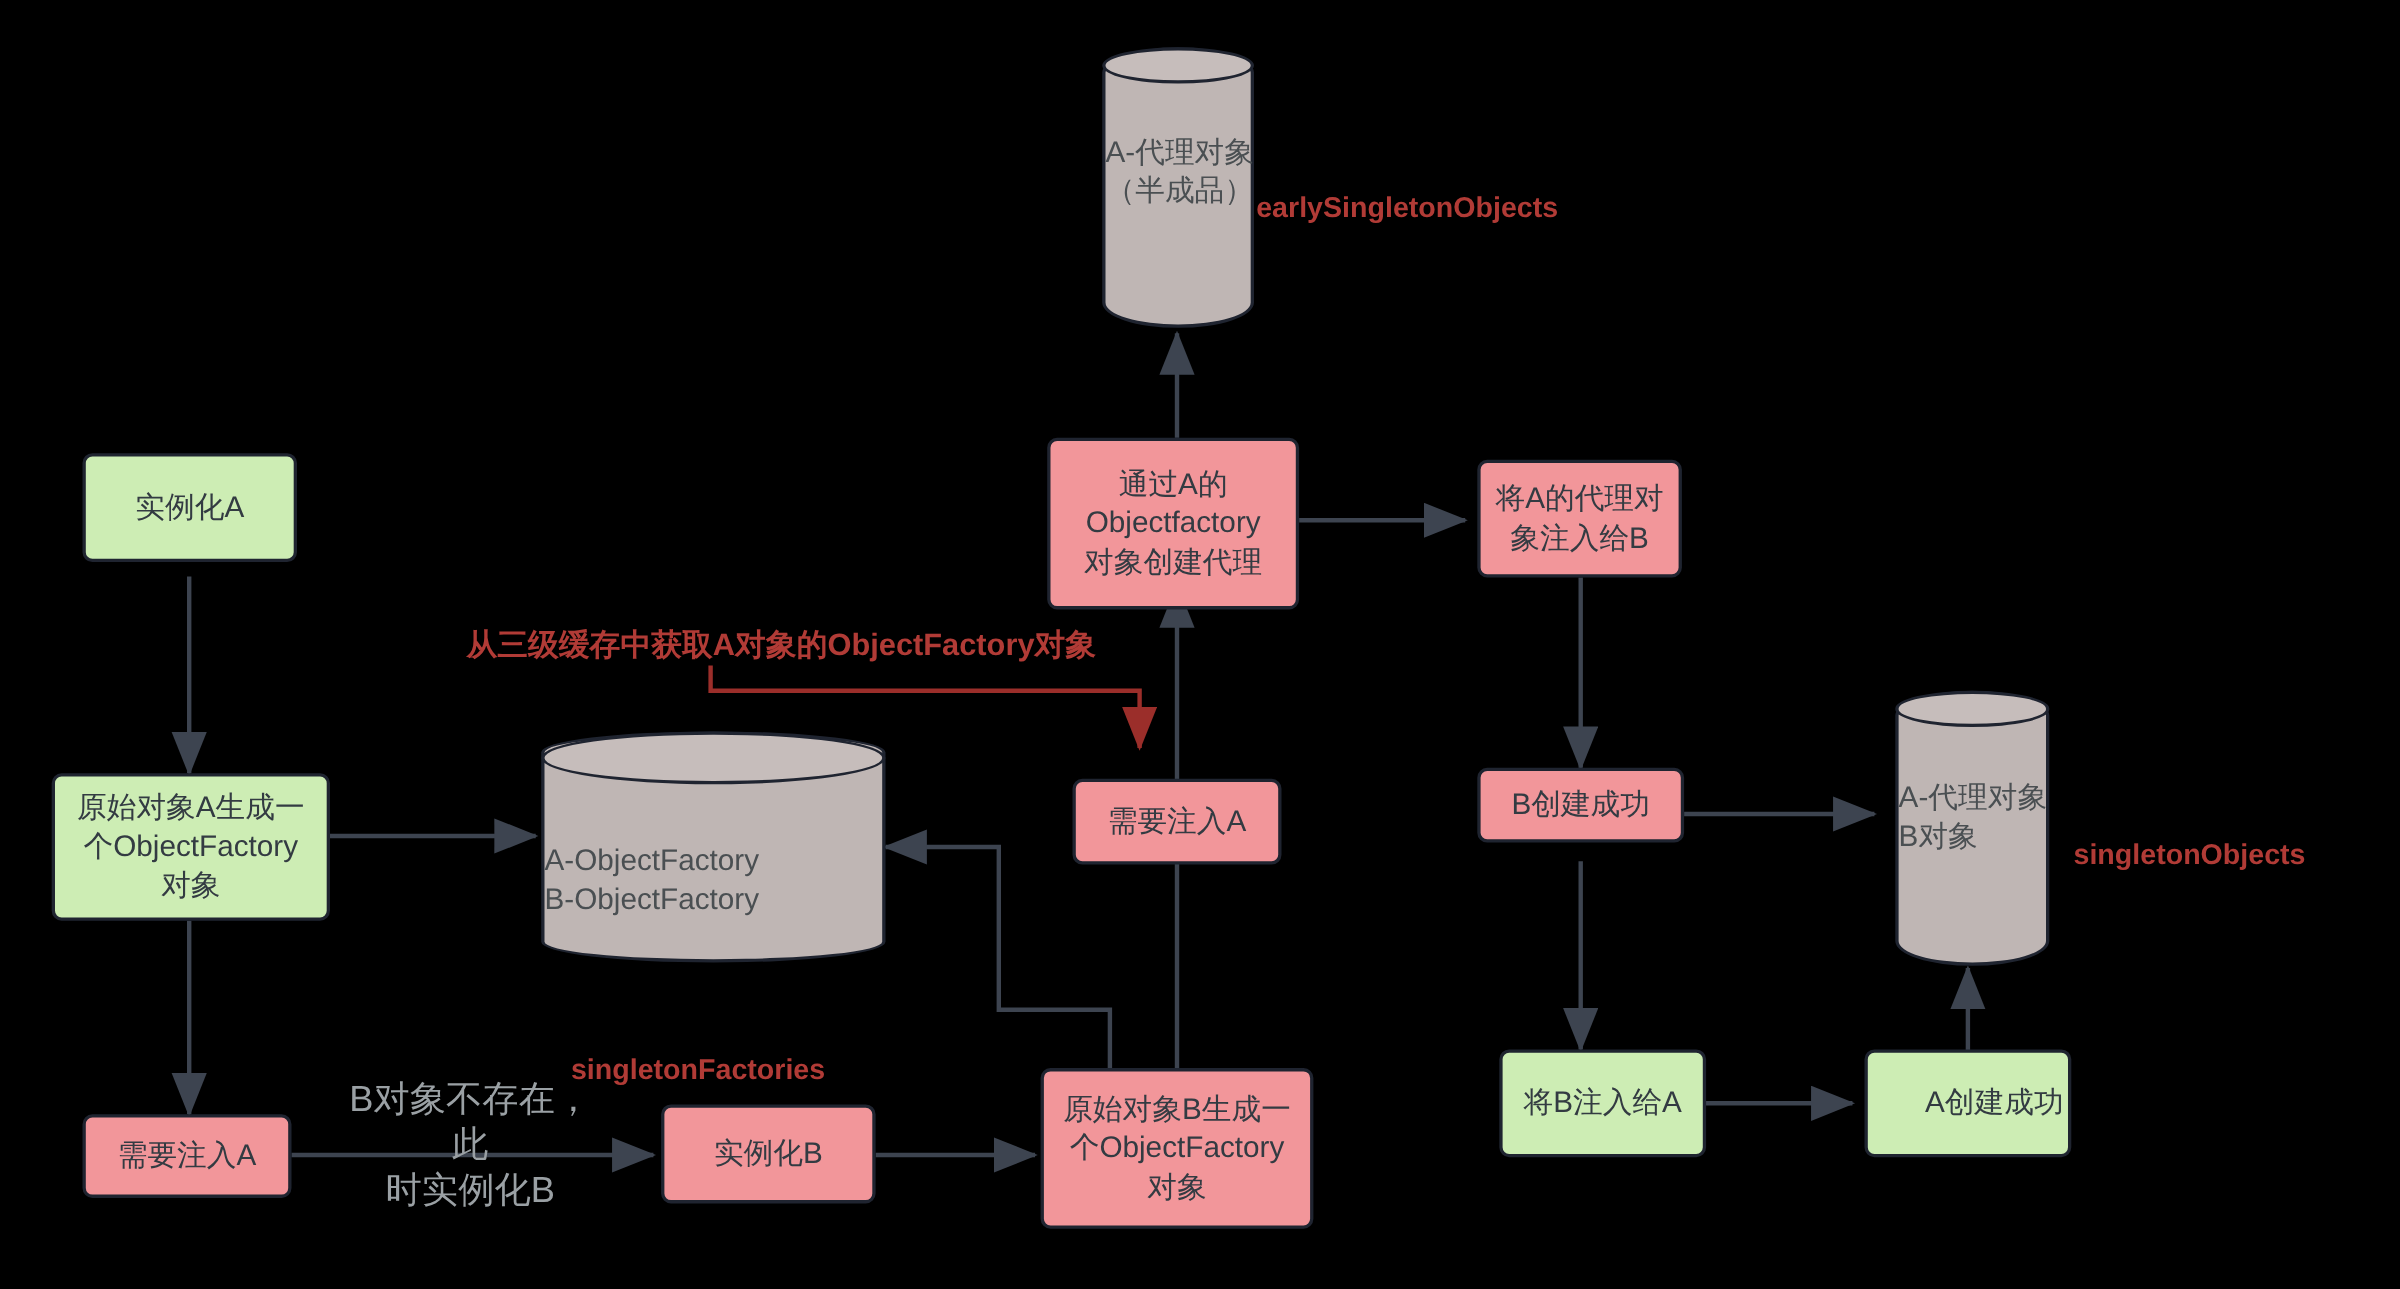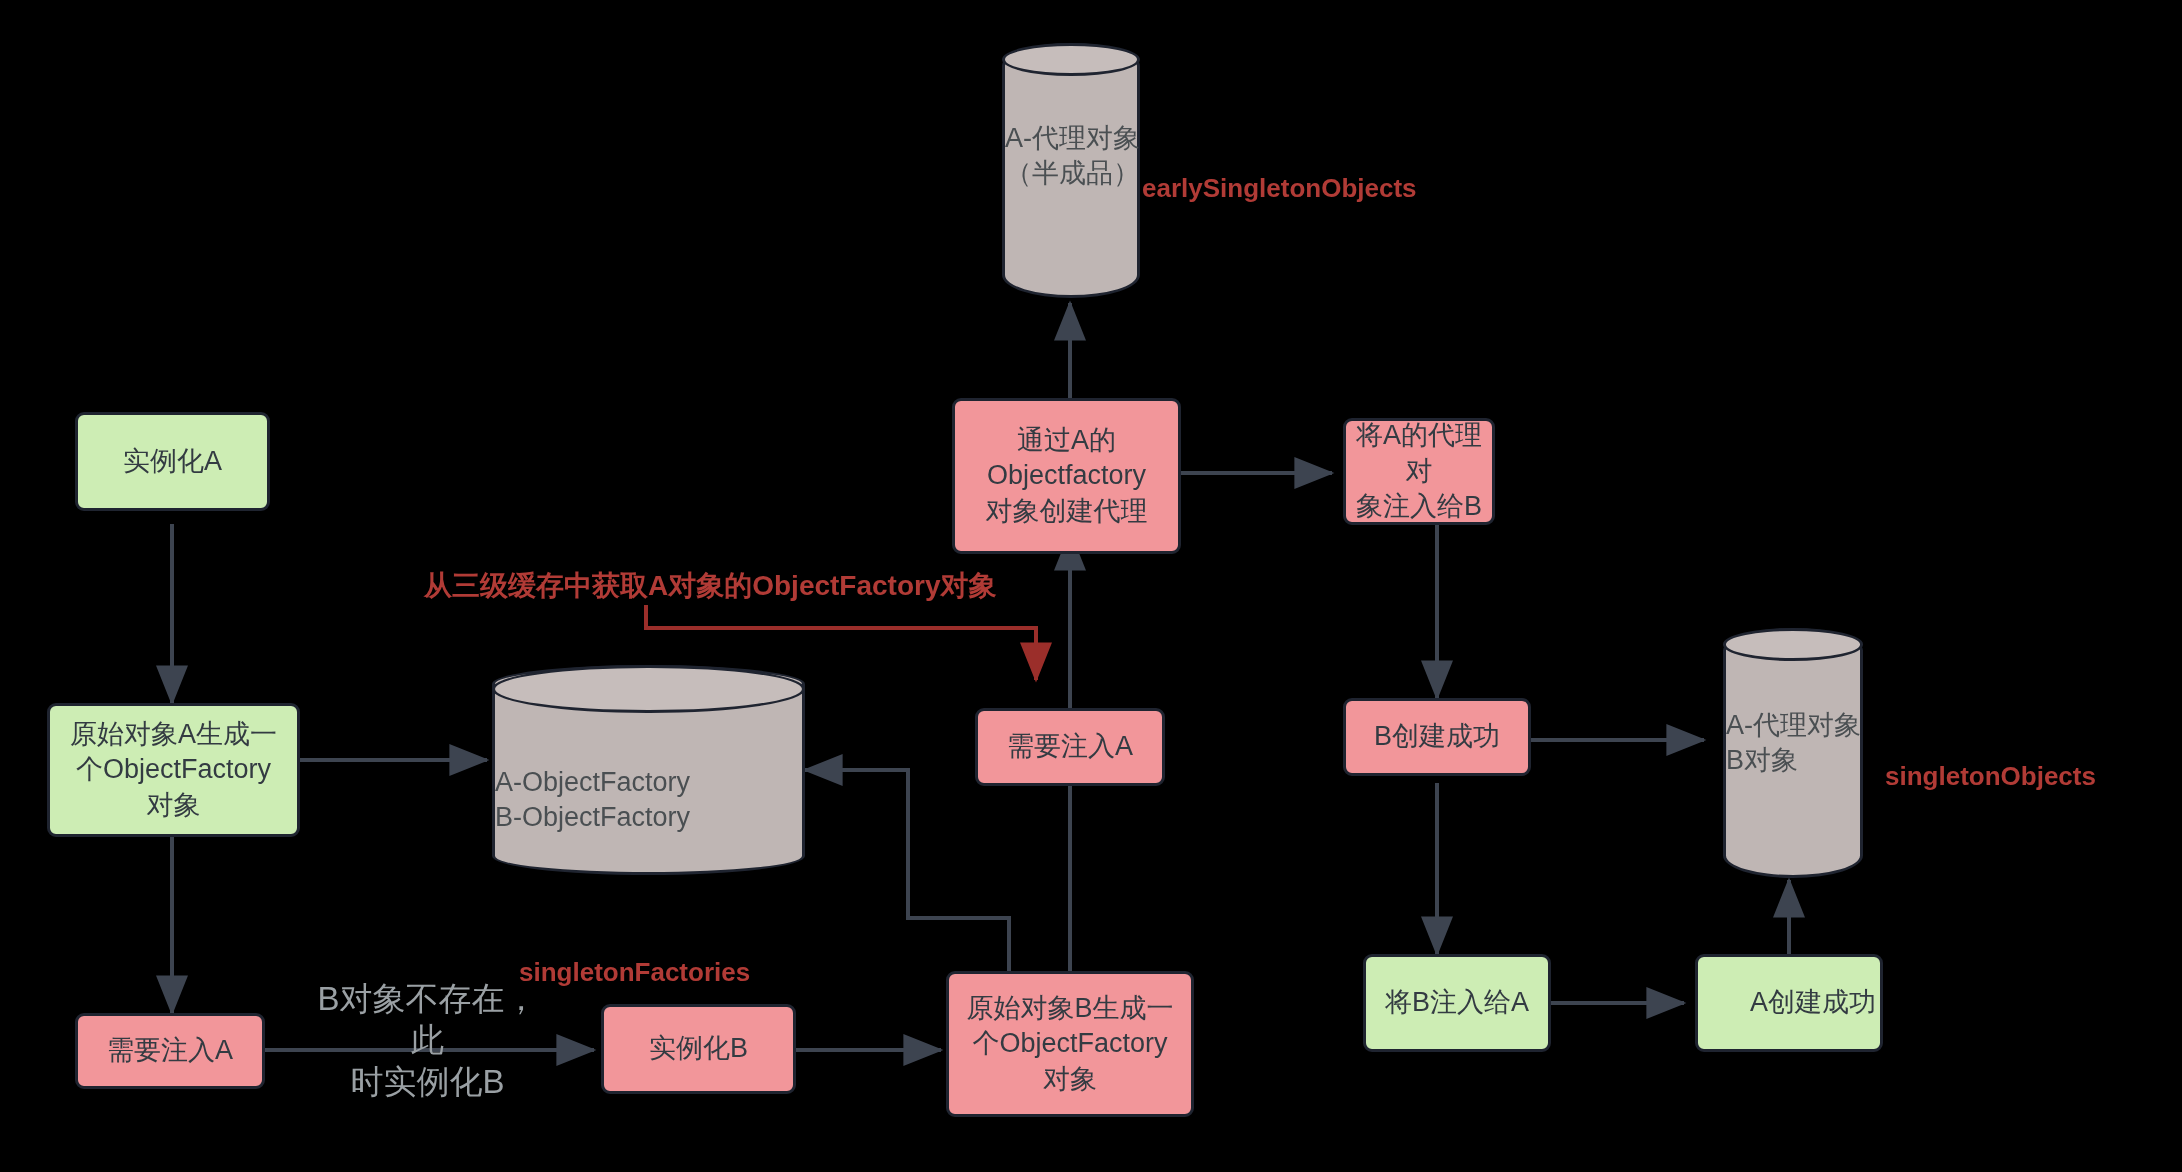--- a/index.html
+++ b/index.html
@@ -163,24 +163,24 @@
   <div class="node pink" style="left:946px;top:971px;width:248px;height:146px;">原始对象B生成一
 个ObjectFactory
 对象</div>
 
   <div class="node pink" style="left:975px;top:708px;width:190px;height:78px;">需要注入A</div>
 
   <div class="node pink" style="left:952px;top:398px;width:229px;height:156px;">通过A的
 Objectfactory
 对象创建代理</div>
 
-  <div class="node pink" style="left:1343px;top:418px;width:152px;height:107px;">将A的代理对
+  <div class="node pink" style="left:1343px;top:418px;width:186px;height:107px;">将A的代理对
 象注入给B</div>
 
-  <div class="node pink" style="left:1343px;top:698px;width:188px;height:78px;">B创建成功</div>
+  <div class="node pink" style="left:1343px;top:698px;width:188px;height:68px;">B创建成功</div>
 
   <div class="node green" style="left:1363px;top:954px;width:188px;height:98px;text-align:right;">将B注入给A</div>
 
   <div class="node green" style="left:1695px;top:954px;width:188px;height:98px;padding-left:48px;">A创建成功</div>
 
   <div class="ann cn" style="left:424px;top:567px;">从三级缓存中获取A对象的ObjectFactory对象</div>
 
   <div class="edge-label" style="left:305px;top:978px;width:245px;">B对象不存在，此
 时实例化B</div>
 

